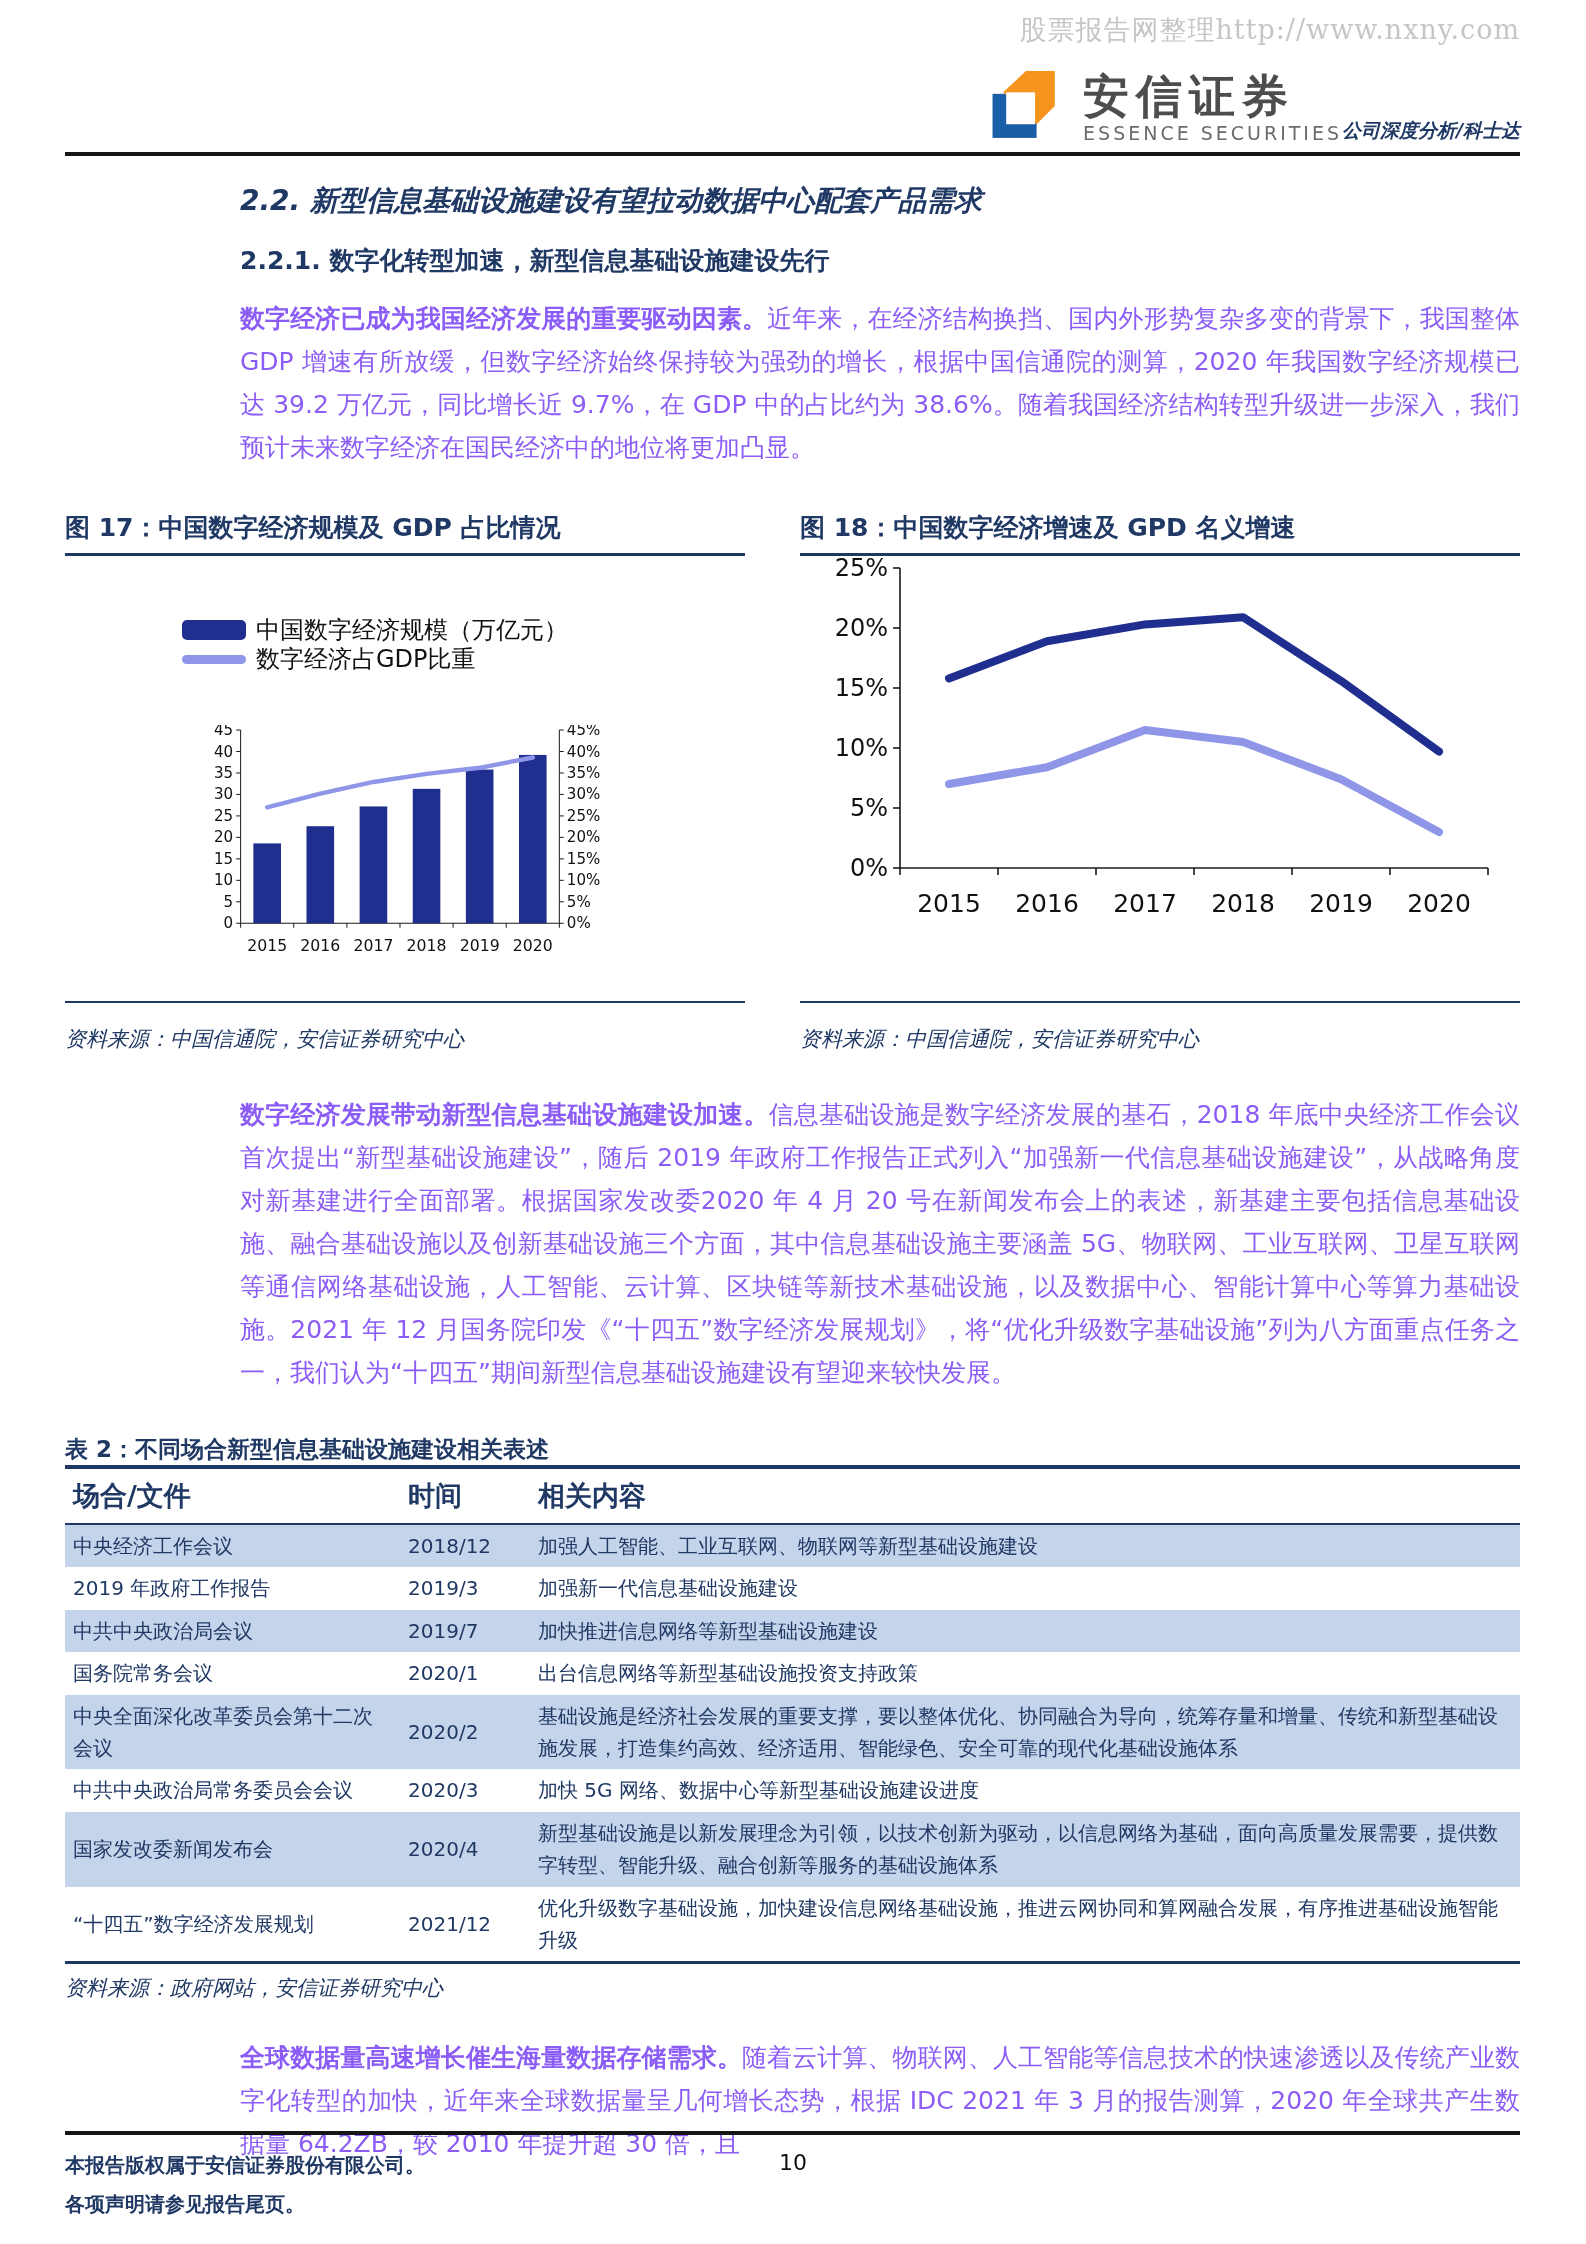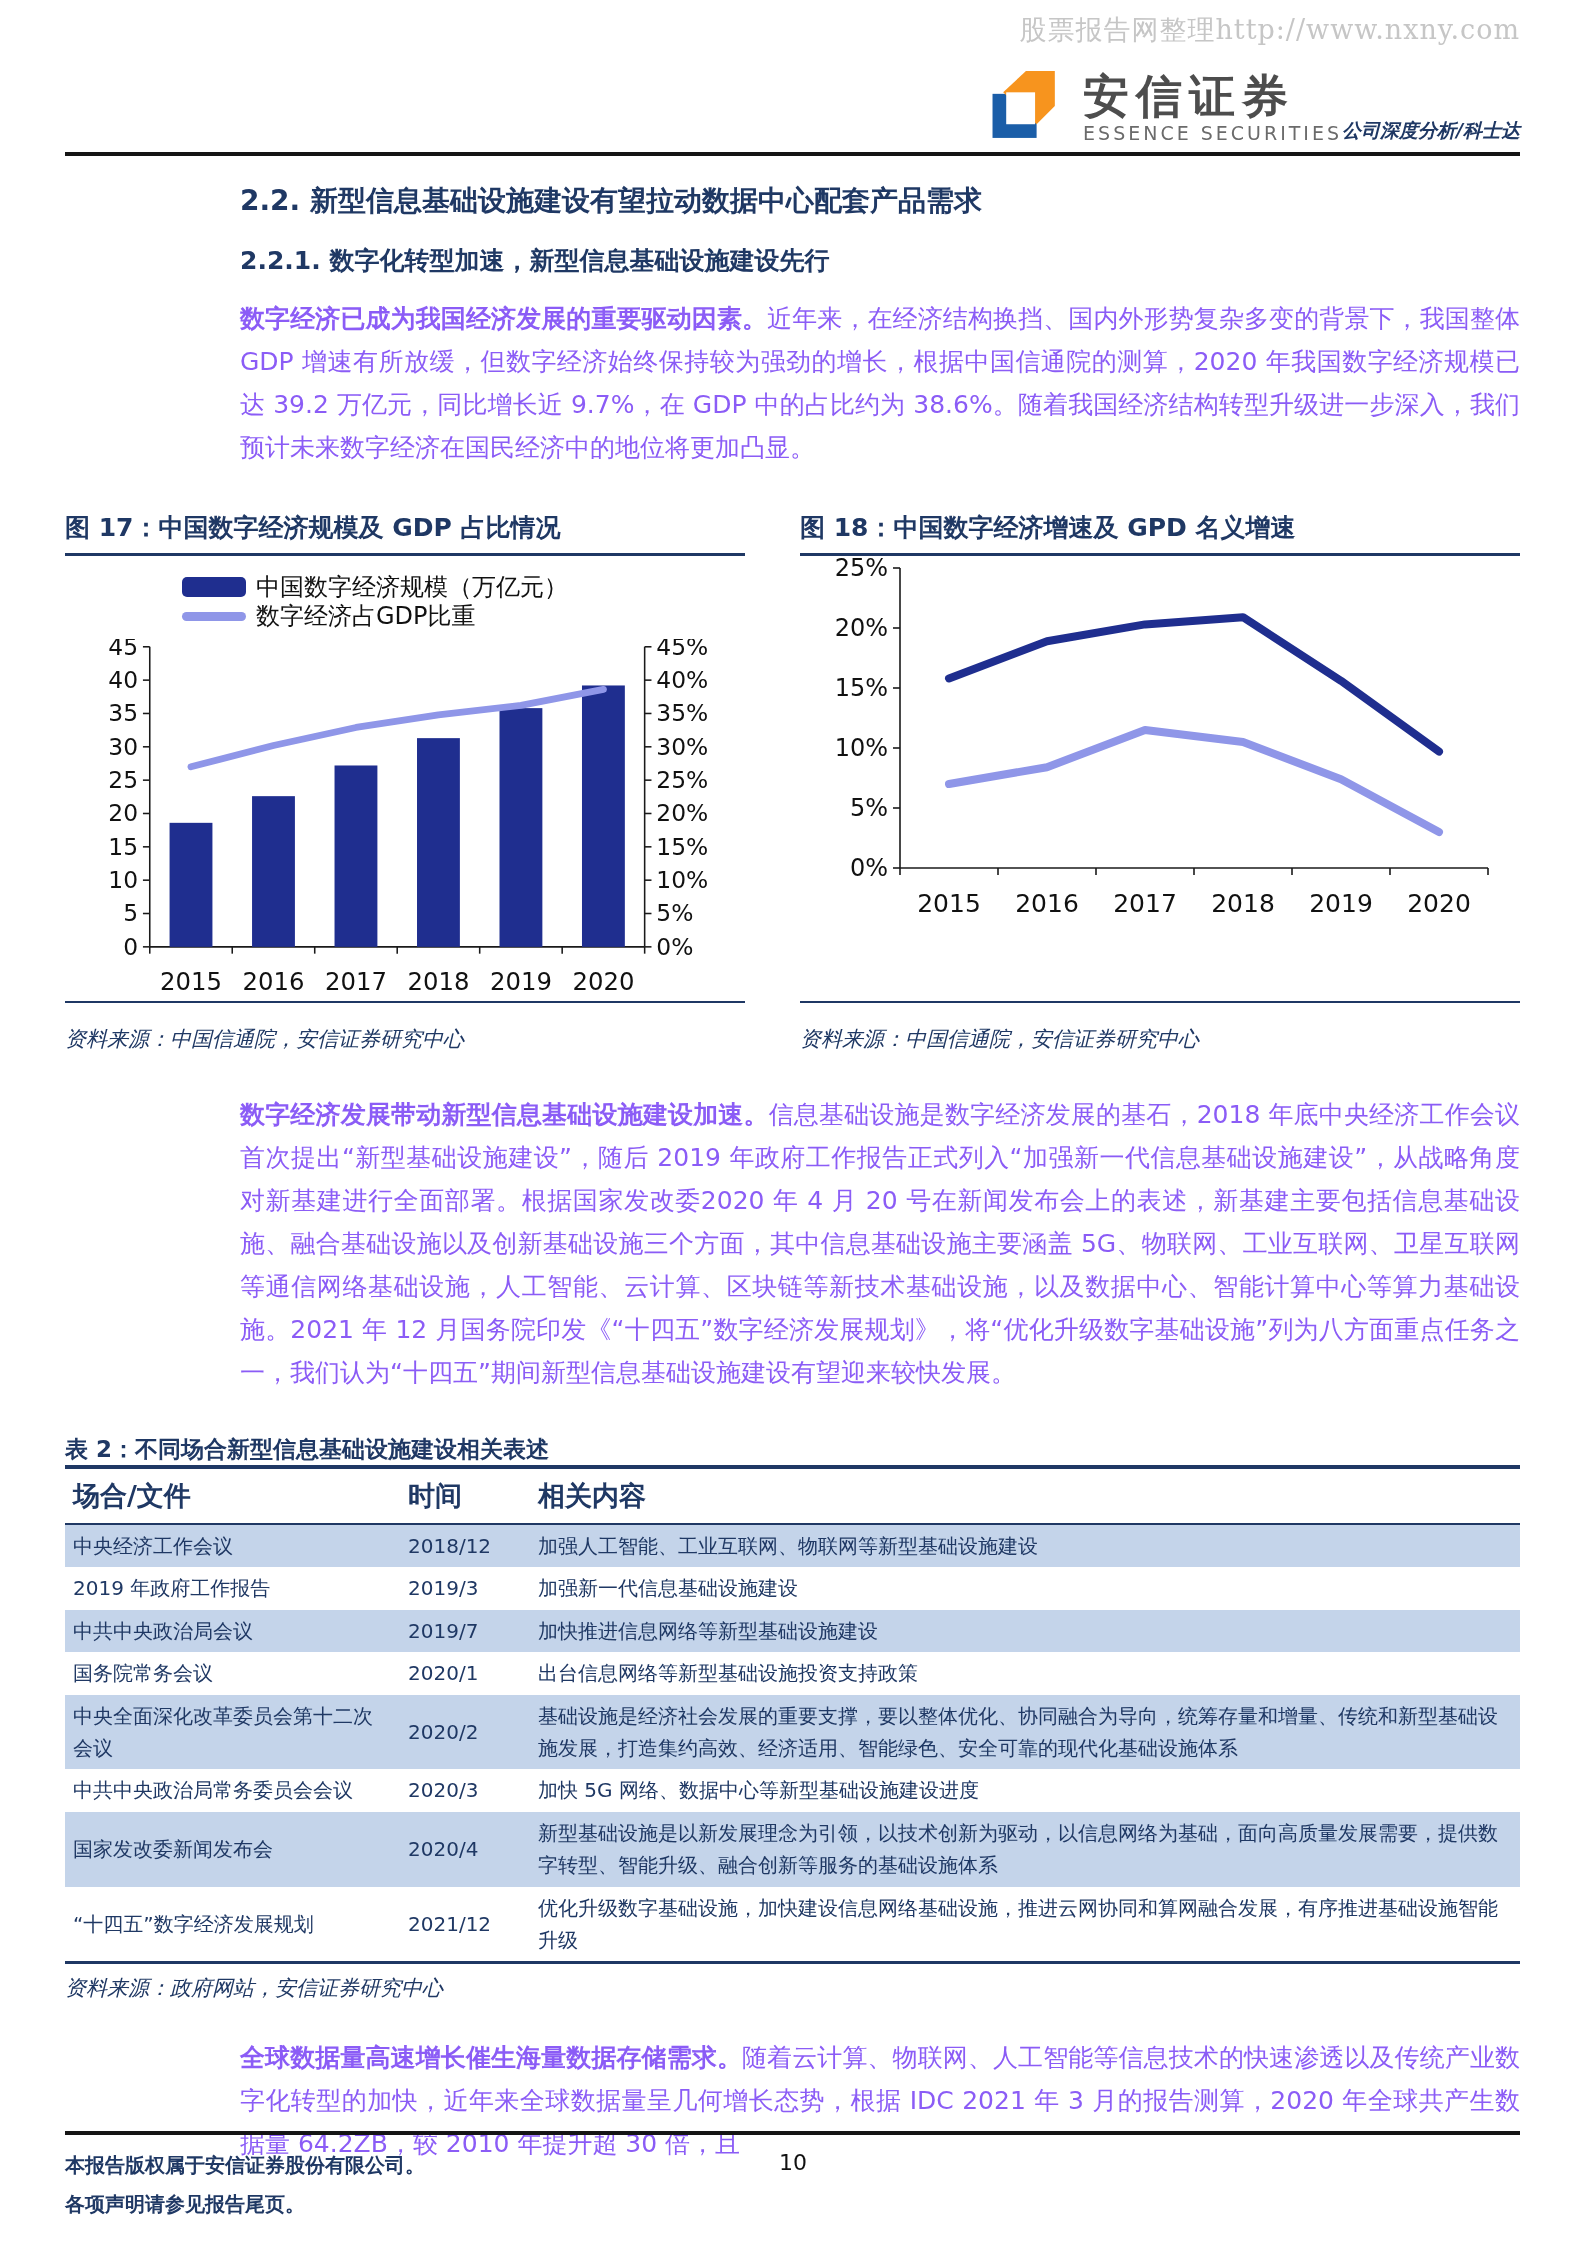--- a/index.html
+++ b/index.html
@@ -11,28 +11,28 @@
   
   .header{position:absolute;left:65px;right:66px;top:38px;height:114px;border-bottom:4px solid #151515;}
   .header-inner{display:flex;justify-content:flex-end;align-items:flex-end;height:100%;}
   .logo{display:flex;align-items:center;gap:16px;margin-bottom:4px;}
   .brand-cn{font-size:46px;font-weight:700;color:#4d4d4d;letter-spacing:7px;line-height:1.05;}
   .brand-en{font-size:19px;color:#6b6b6b;letter-spacing:3px;margin-top:2px;}
   .doc-type{font-family:"DejaVu Serif",serif;font-style:italic;font-weight:700;
             color:#1F3864;font-size:19px;padding-bottom:8px;}
   
   .content{position:absolute;left:65px;right:66px;top:168px;}
-  .h2{margin:14px 0 0 175px;font-size:28px;font-weight:700;color:#1F3864;}
+  .h2{margin:14px 0 0 175px;font-size:28px;font-weight:700;color:#1F3864;font-style:italic;}
   .h3{margin:24px 0 0 175px;font-size:25px;font-weight:700;color:#1F3864;}
   .body-p{margin:20px 0 0 175px;font-size:25px;line-height:1.72;text-align:justify;color:#8b5cf6;}
   .lead{font-weight:700;}
   
   .figures{display:flex;justify-content:space-between;margin-top:42px;}
   .figure{display:flex;flex-direction:column;height:542px;}
-  .figure.left{width:680px;}
+  .figure.left{width:680px;gap:43px;}
   .figure.right{width:720px;}
   .fig-title{font-size:25px;font-weight:700;color:#1F3864;padding-bottom:9px;border-bottom:3px solid #1F3864;}
   .legend17{width:fit-content;margin:17px auto 0 auto;transform:translateX(-30px);}
   .legend-row{display:flex;align-items:center;gap:10px;line-height:1.2;}
   .legend18{display:flex;justify-content:center;gap:80px;margin-top:26px;margin-bottom:14px;}
   .legend-label{font-size:24px;color:#111;}
   .sw-bar{display:inline-block;width:64px;height:20px;border-radius:5px;}
   .sw-line{display:inline-block;width:64px;height:9px;border-radius:5px;}
   svg text{font-family:"DejaVu Sans",sans-serif;}
   .fig-source{margin-top:auto;border-top:2px solid #1F3864;padding-top:22px;

